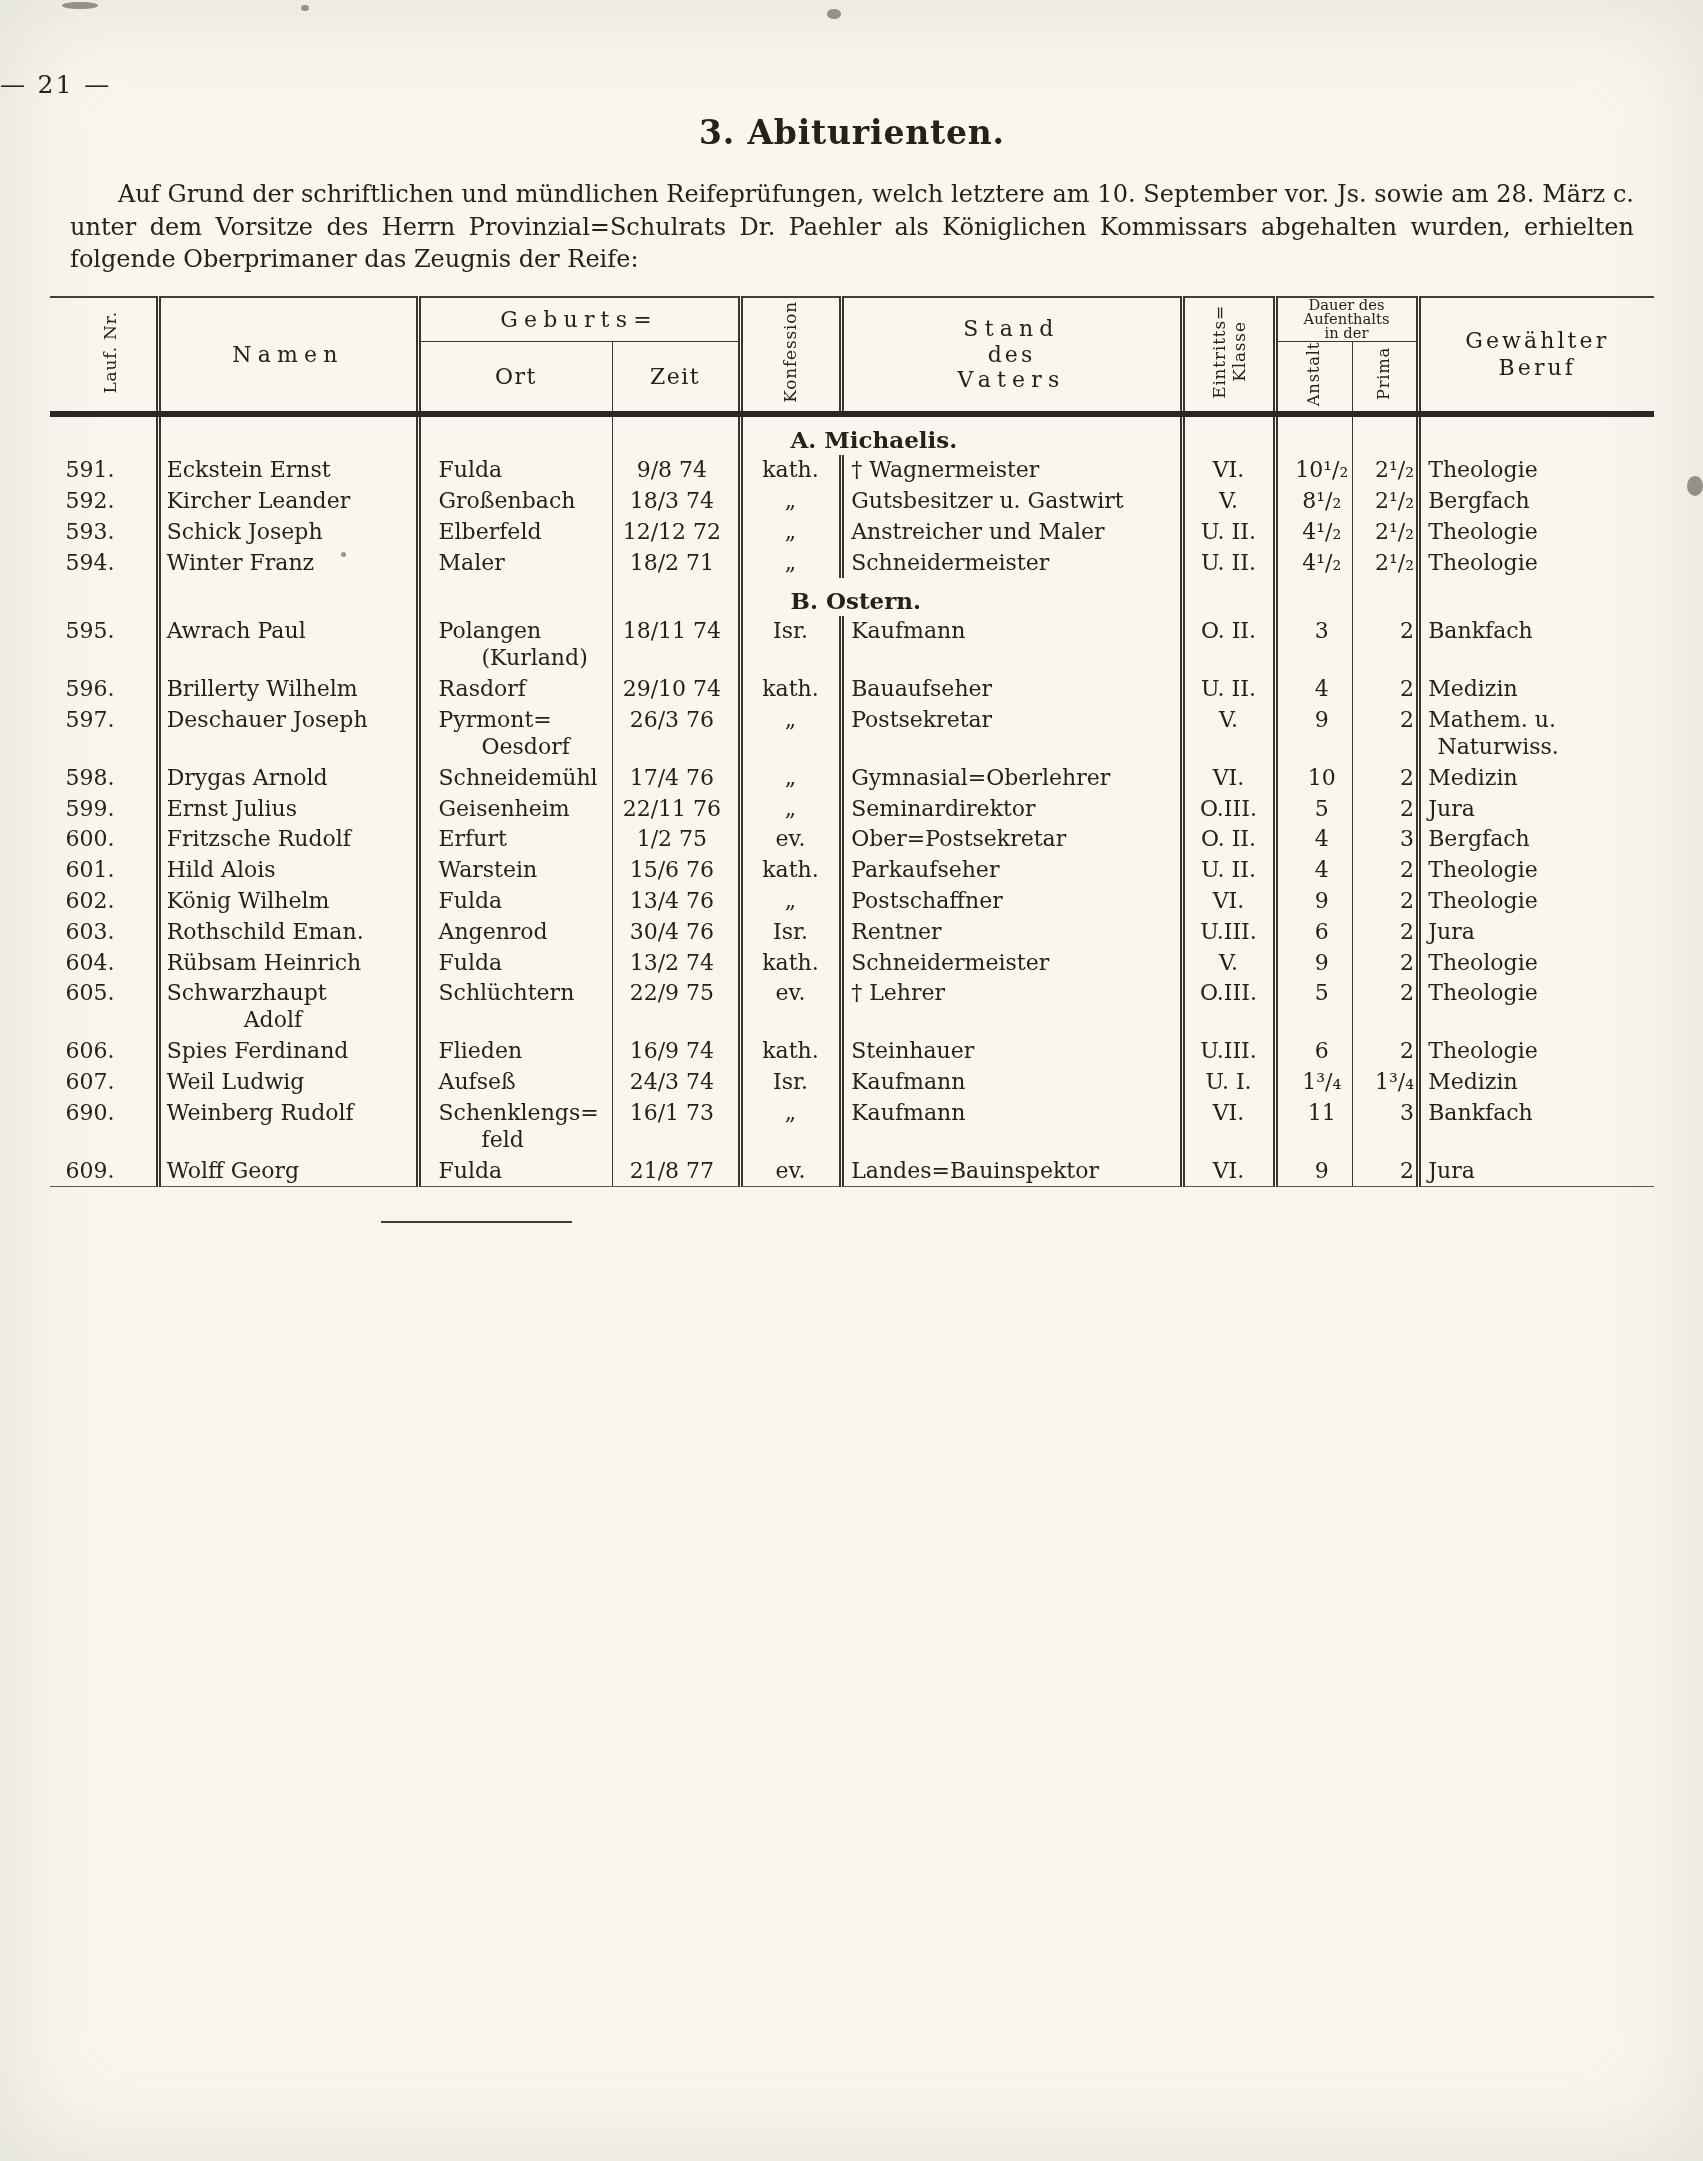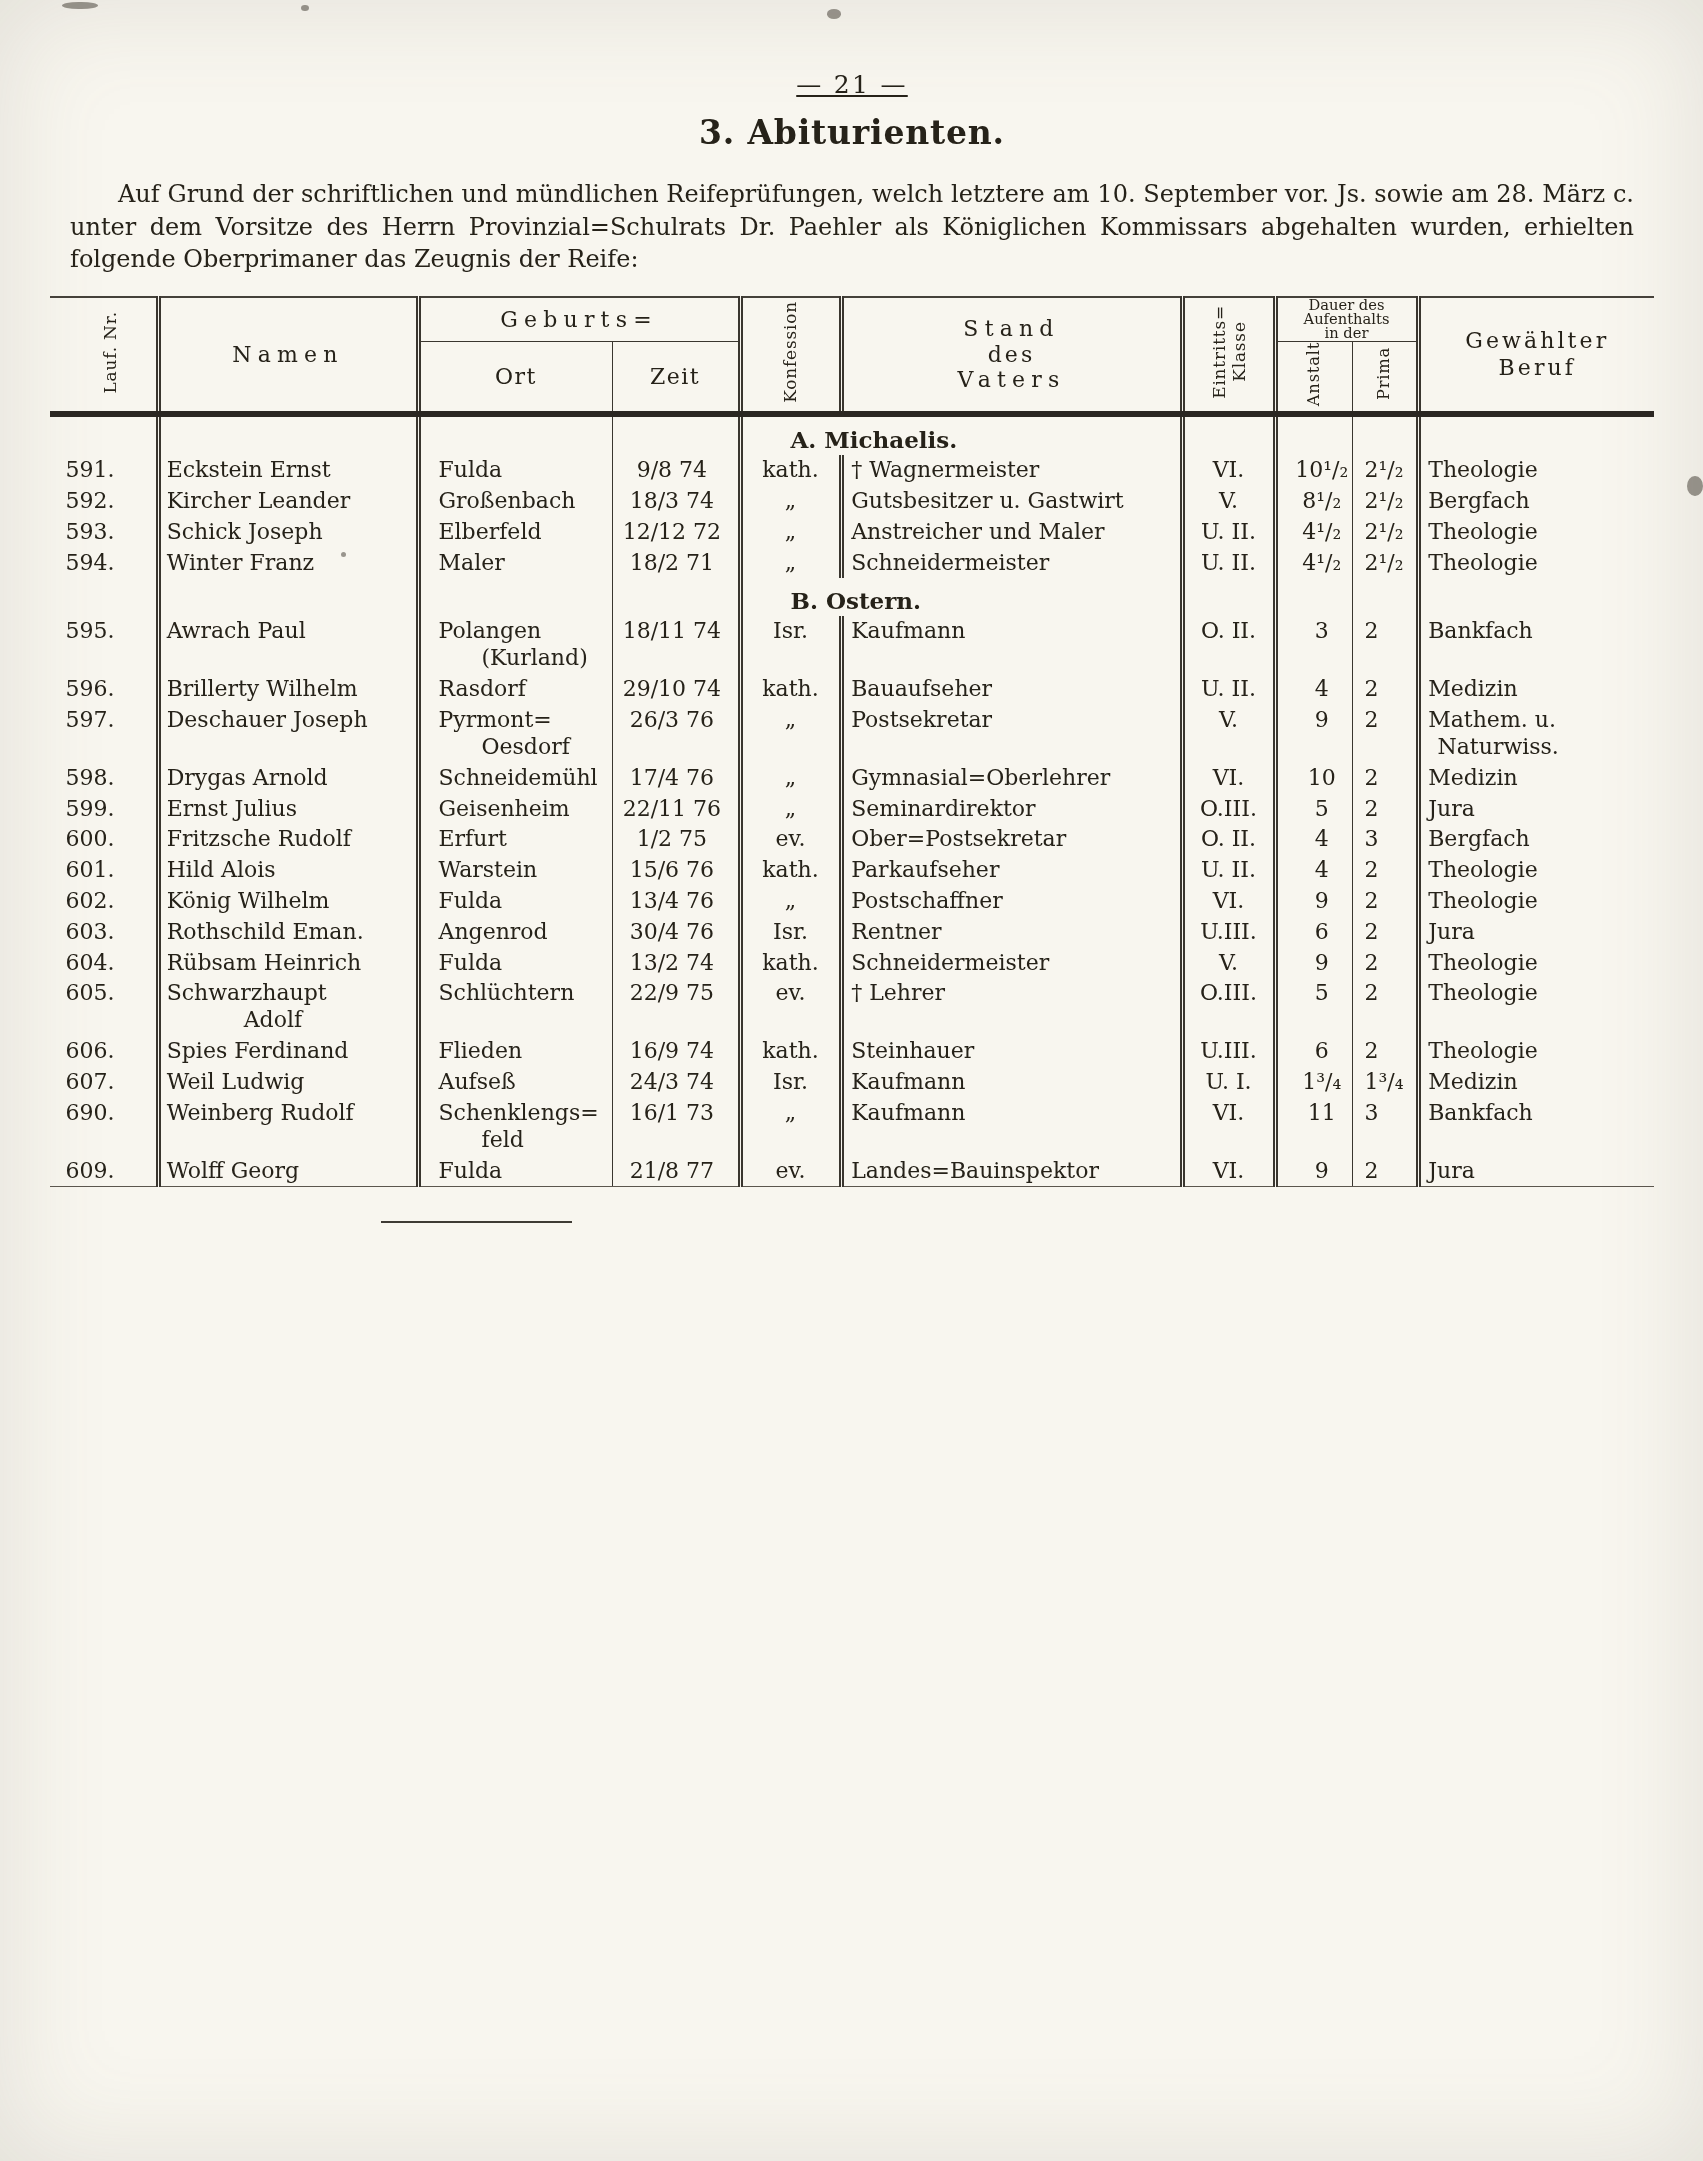--- a/index.html
+++ b/index.html
@@ -9,21 +9,21 @@
     font-family: "DejaVu Serif", "Liberation Serif", serif;
     color: #262219;
   }
   .page {
     position: relative;
     width: 1704px; height: 2161px;
     background: #f8f6ef;
     box-shadow: inset 0 0 108px rgba(115,108,94,.16);
     overflow: hidden;
   }
-  .pageno { padding-top: 70px; text-align: center; font-size: 25px; letter-spacing: 2.3px; text-decoration: underline; }
+  .pageno { padding-top: 70px; text-align: left; font-size: 25px; letter-spacing: 2.3px; }
   .title  { margin-top: 14px; text-align: center; font-size: 33px; font-weight: bold; letter-spacing: 0.8px; }
   .intro  { margin: 26px 70px 0; font-size: 24px; line-height: 1.36; text-align: justify; text-indent: 48px; }
 
   table {
     margin: 20px 0 0 50px;
     width: 1604px;
     border-collapse: collapse;
     table-layout: fixed;
     border-top: 2.3px solid #45413a;
   }
@@ -58,21 +58,21 @@
   tbody td { font-size: 22px; line-height: 27px; vertical-align: top; padding: 1.5px 6.2px 2.3px; }
   tbody tr:last-child td { border-bottom: 1.5px solid #5b564e; }
   .c-nr    { padding-left: 15.5px; }
   .c-name  { padding-left: 6.2px; }
   .c-ort   { padding-left: 18px; }
   .c-zeit  { text-align: center; padding-right: 12.4px; }
   .c-konf  { text-align: center; }
   .c-stand { padding-left: 7.7px; }
   .c-klasse  { text-align: center; }
   .c-anstalt { text-align: center; padding-left: 16px; padding-right: 1.5px; }
-  .c-prima   { text-align: left; padding-left: 12px; padding-right: 1.5px; }
+  .c-prima   { text-align: right; padding-left: 12px; padding-right: 1.5px; }
   .c-beruf { padding-left: 7.7px; margin-top: 29px; }
   .c-name .cont  { padding-left: 77px; }
   .c-ort  .cont  { padding-left: 43px; }
   .c-beruf .cont { padding-left: 9.3px; }
 
   .section-row td { padding-top: 9.3px; padding-bottom: 1.5px; }
   .c-sec { font-weight: bold; font-size: 23px; padding-left: 48px; }
 
   .end-rule { margin: 34px 0 0 381px; width: 191px; border-top: 2.3px solid #3f3b34; }
 

